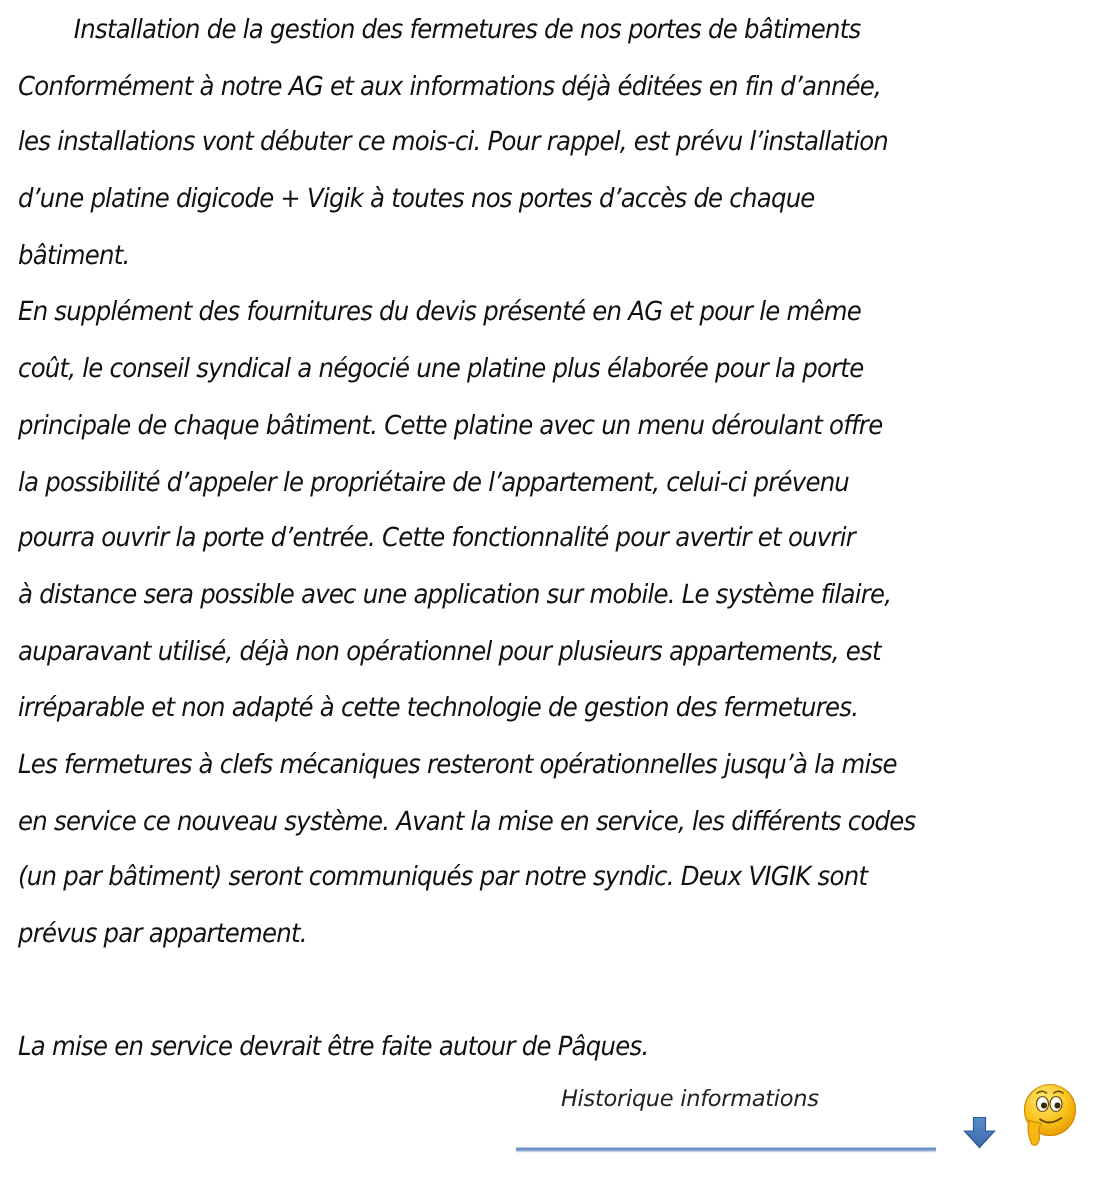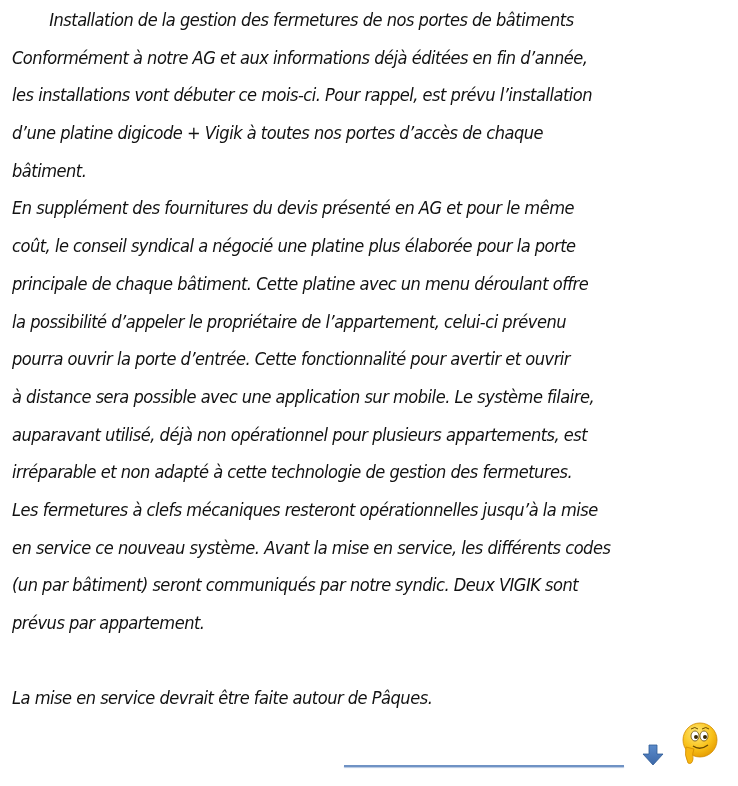--- a/index.html
+++ b/index.html
@@ -38,20 +38,21 @@
   <div class="line">irréparable et non adapté à cette technologie de gestion des fermetures.</div>
   <div class="line">Les fermetures à clefs mécaniques resteront opérationnelles jusqu’à la mise</div>
   <div class="line">en service ce nouveau système. Avant la mise en service, les différents codes</div>
   <div class="line">(un par bâtiment) seront communiqués par notre syndic. Deux VIGIK sont</div>
   <div class="line">prévus par appartement.</div>
   <div class="blank"></div>
   <div class="line">La mise en service devrait être faite autour de Pâques.</div>
 </div>
 
 <div class="footer">
+  <div class="hist-label">Historique informations</div>
   <div class="hist-line"></div>
   <svg class="arrow" viewBox="0 0 24 24">
     <defs>
       <linearGradient id="ag" x1="0" y1="0" x2="0" y2="1">
         <stop offset="0" stop-color="#5b8bcb"></stop>
         <stop offset="1" stop-color="#3c68a8"></stop>
       </linearGradient>
     </defs>
     <path d="M8 2 H16 V11 H22 L12 22 L2 11 H8 Z" fill="url(#ag)" stroke="#2f5a96" stroke-width="0.8"></path>
   </svg>

